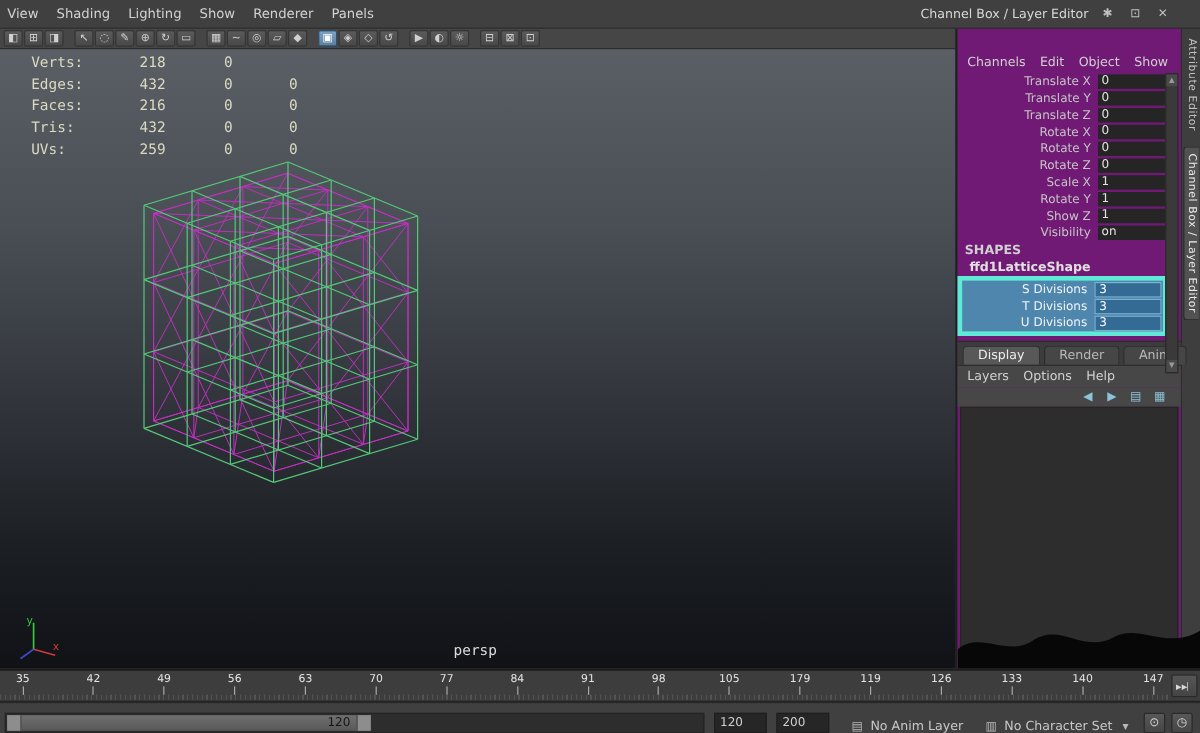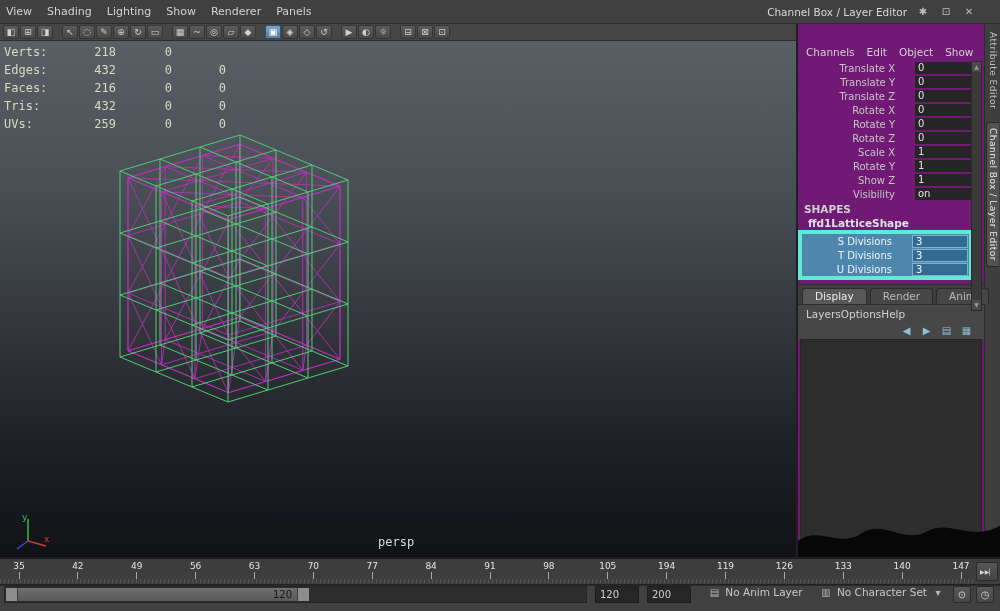--- a/index.html
+++ b/index.html
@@ -38,41 +38,41 @@
   
   .main { flex:1 1 auto; display:flex; min-height:0; }
   .left-col { flex:1 1 auto; display:flex; flex-direction:column; border-right:2px solid #1f1f1f; min-width:0; }
   .viewport {
     flex:1 1 auto; position:relative; overflow:hidden;
     background:linear-gradient(180deg,#5a5f66 0%,#4a4f56 28%,#33373d 55%,#1c1f24 80%,#101216 100%);
   }
   .lattice-svg { position:absolute; left:0; top:0; width:796px; height:516px; }
 
   .hud {
-    position:absolute; left:4px; top:2px;
+    position:absolute; left:26px; top:2px;
     font-family:"DejaVu Sans Mono", monospace; font-size:12px; color:#dadac0; line-height:18px;
   }
   .hud-row { display:grid; grid-template-columns:62px 50px 56px 54px; }
   .hud-label { text-align:left; }
   .hud-val { text-align:right; }
 
   .persp-label {
     position:absolute; left:378px; bottom:8px; color:#dcdcdc; font-size:12px;
     font-family:"DejaVu Sans Mono", monospace;
   }
   .axis-gizmo { position:absolute; left:8px; bottom:4px; }
 
   
   .right-side { flex:0 0 202px; display:flex; position:relative; }
   .channel-panel { width:186px; background:#701a75; display:flex; flex-direction:column; position:relative; }
   .cb-spacer { height:20px; }
   .cb-menus { display:flex; gap:12px; padding:2px 0 3px 8px; font-size:10.5px; color:#d0d0d0; }
   .cb-node-name { font-weight:bold; color:#e2e2e2; padding:2px 0 2px 6px; font-size:11px; }
   .cb-row { display:flex; align-items:center; height:14px; font-size:10px; }
-  .cb-label { flex:1; text-align:right; padding-right:20px; color:#c4c4c4; white-space:nowrap; }
+  .cb-label { flex:1; text-align:right; padding-right:6px; color:#c4c4c4; white-space:nowrap; }
   .cb-value {
     width:56px; height:12px; line-height:12px; background:#252525; color:#e2e2e2;
     padding:0 3px; margin-right:13px; overflow:hidden;
   }
   .cb-section { font-weight:bold; color:#cfcfcf; padding:2px 0 1px 6px; font-size:10.5px; height:15px; }
   .cb-shape-name { font-weight:bold; color:#e0e0e0; padding:1px 0 1px 10px; font-size:10.5px; height:14px; }
 
   .hl-wrap { border:4px solid #5eead4; margin-right:11px; background:#4f86ad; }
   .hl-wrap .cb-row { background:#4f86ad; }
   .hl-wrap .cb-label { color:#eef4f8; }
@@ -86,21 +86,21 @@
   .cb-scroll-arrow { height:10px; line-height:10px; width:100%; text-align:center; background:#4a4a4a; }
 
   
   .layer-editor { margin-top:4px; display:flex; flex-direction:column; flex:1 1 auto; min-height:0; border-top:1px solid #2c2c2c; }
   .le-tabs { display:flex; gap:3px; padding:3px 4px 0 4px; background:#3c3c3c; }
   .le-tab {
     padding:1px 12px 2px; font-size:10.5px; color:#b8b8b8; background:#464646;
     border:1px solid #2b2b2b; border-bottom:none; border-radius:4px 4px 0 0; cursor:default;text-align:center;
   }
   .le-tab[data-state="active"] { background:#585858; color:#ececec; }
-  .le-menus { display:flex; padding:3px 0 3px 8px; font-size:10.5px; color:#d0d0d0; background:#474747; border-top:1px solid #2e2e2e;align-items:flex-end; }
+  .le-menus { display:flex; gap:12px; padding:3px 0 3px 8px; font-size:10.5px; color:#d0d0d0; background:#474747; border-top:1px solid #2e2e2e;align-items:flex-end; }
   .le-iconrow { display:flex; justify-content:flex-end; gap:5px; padding:2px 10px 3px; background:#474747; }
   .le-icon { color:#8cc3d8; font-size:10px; width:15px; text-align:center; }
   .le-body { flex:1 1 auto; background:#2d2d2d; border:1px solid #242424; margin:0 2px 2px 2px; position:relative; }
 
   .torn-edge { position:absolute; left:0; right:0; bottom:0; height:46px; z-index:5; pointer-events:none; }
 
   
   .side-strip {
     width:16px; background:#3e3e3e; border-left:1px solid #2c2c2c;
     display:flex; flex-direction:column; align-items:center; padding-top:3px; gap:8px;
@@ -126,21 +126,21 @@
     position:absolute; left:0; right:26px; bottom:1px; height:4px; opacity:.65;
     background:repeating-linear-gradient(90deg,#606060 0 1px,transparent 1px 4px);
   }
   .tl-end {
     position:absolute; right:2px; top:3px; bottom:3px; width:22px; font-size:6px; color:#d8d8d8;
     background:linear-gradient(#565656,#454545); border:1px solid #2a2a2a; border-radius:2px;
   }
 
   
   .range-row {
-    height:26px; flex:0 0 26px; background:#404040; display:flex; align-items:flex-start;
+    height:26px; flex:0 0 26px; background:#404040; display:flex; align-items:flex-end;
     padding:0 4px; gap:8px; border-top:1px solid #2a2a2a;
   }
   .range-track { width:583px; height:17px; background:#2d2d2d; border:1px solid #242424; position:relative; flex:0 0 auto; }
   .range-bar {
     position:absolute; left:1px; top:1px; bottom:1px; width:303px;
     background:linear-gradient(#707070,#585858); display:flex; align-items:center; justify-content:flex-end;
   }
   .range-handle { width:12px; height:100%; background:#8d8d8d; border-left:1px solid #3d3d3d; }
   .range-handle.left { position:absolute; left:0; border-left:none; border-right:1px solid #3d3d3d; }
   .range-value { font-size:10px; color:#161616; margin-right:5px; }
@@ -648,21 +648,21 @@
           <span class="tick-num">98</span>
           <span class="tick-mark"></span>
         </div>
 
         <div class="tick">
           <span class="tick-num">105</span>
           <span class="tick-mark"></span>
         </div>
 
         <div class="tick">
-          <span class="tick-num">194</span>
+          <span class="tick-num">179</span>
           <span class="tick-mark"></span>
         </div>
 
         <div class="tick">
           <span class="tick-num">119</span>
           <span class="tick-mark"></span>
         </div>
 
         <div class="tick">
           <span class="tick-num">126</span>

